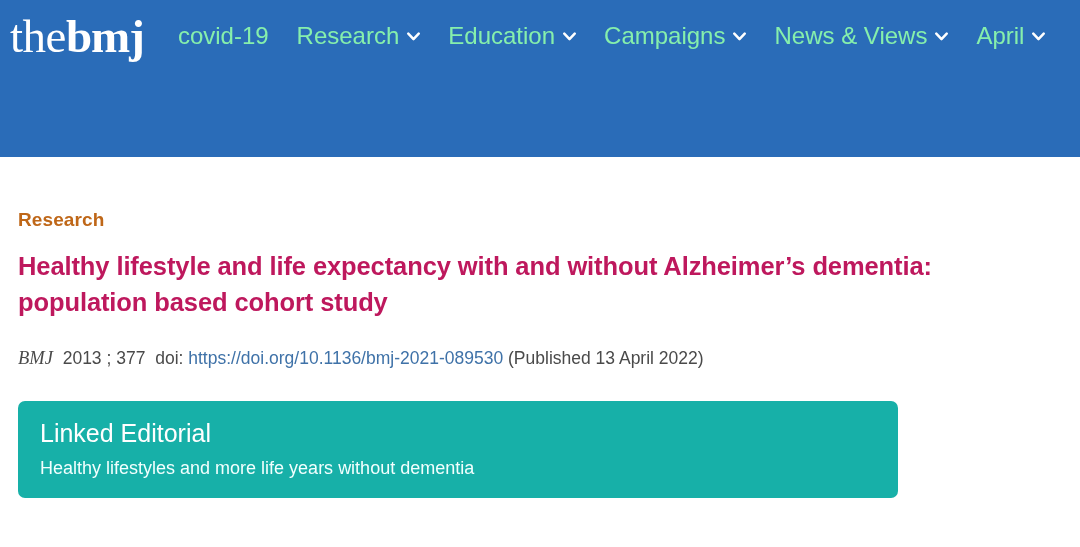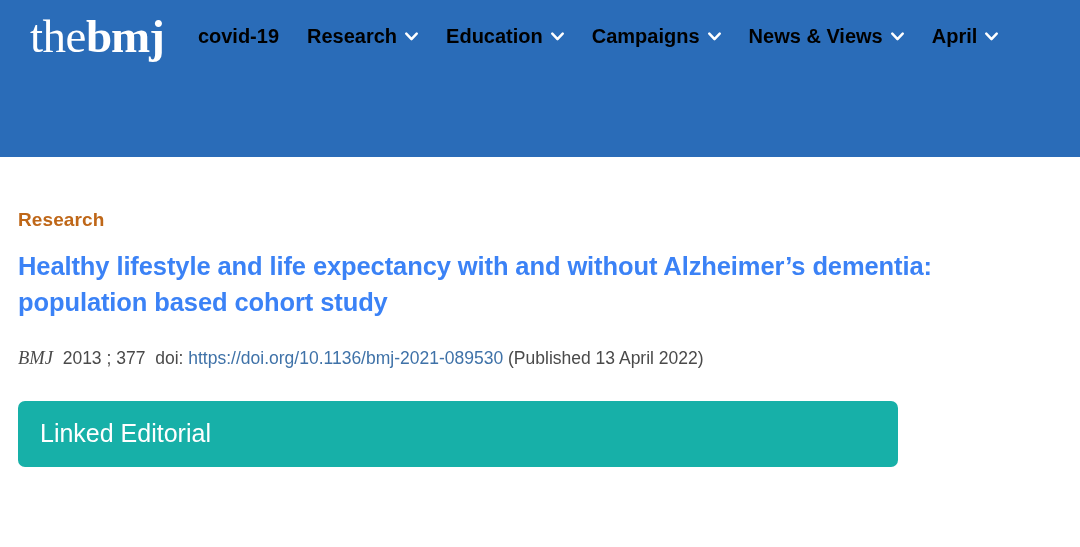--- a/index.html
+++ b/index.html
@@ -19,21 +19,21 @@
   .site-header {
     height: 157px;
     background: #2a6cb8;
     position: relative;
     box-sizing: border-box;
   }
   .header-row {
     display: flex;
     align-items: center;
     height: 72px;
-    padding-left: 30px;
+    padding-left: 10px;
     text-align: right;
   }
   .brand {
     display: flex;
     align-items: baseline;
     color: #ffffff;
     font-family: "Liberation Serif", serif;
     line-height: 1;
     margin-right: 34px;
     letter-spacing: -0.5px;
@@ -50,23 +50,23 @@
   }
   .main-nav {
     display: flex;
     align-items: center;
     flex: 1;
     min-width: 0;
   }
   .nav-item {
     display: flex;
     align-items: center;
-    color: #000000;
-    font-size: 20px;
-    font-weight: 700;
+    color: #86efac;
+    font-size: 24px;
+    font-weight: 400;
     white-space: nowrap;
     margin-right: 28px;
     cursor: pointer;
   }
   .nav-item:last-child { margin-right: 0; }
   .nav-label { display: inline-block; }
   .chev {
     display: inline-block;
     margin-left: 8px;
     width: 13px;
@@ -83,21 +83,21 @@
   .kicker {
     color: #bf6718;
     font-size: 19px;
     font-weight: bold;
     margin-top: 52px;
     letter-spacing: 0.1px;
     cursor: pointer;
     display: inline-block;
   }
   .article-title {
-    color: #3b82f6;
+    color: #be185d;
     font-size: 25.5px;
     font-weight: bold;
     line-height: 1.42;
     margin-top: 17px;
     max-width: 1000px;
     letter-spacing: -0.1px;
   }
   .citation-block {
     margin-top: 22px;
     color: #4a4a4a;
@@ -218,15 +218,16 @@
       <span>;</span>
       <span>377</span>&nbsp;
       <span>doi:</span>
       <a class="doi-link">https://doi.org/10.1136/bmj-2021-089530</a>
       <span>(Published 13 April 2022)</span>
     </div>
   </div>
 
   <div class="linked-editorial">
     <div class="le-title">Linked Editorial</div>
+    <div class="le-sub">Healthy lifestyles and more life years without dementia</div>
   </div>
 
 </main>
 
 </body></html>

